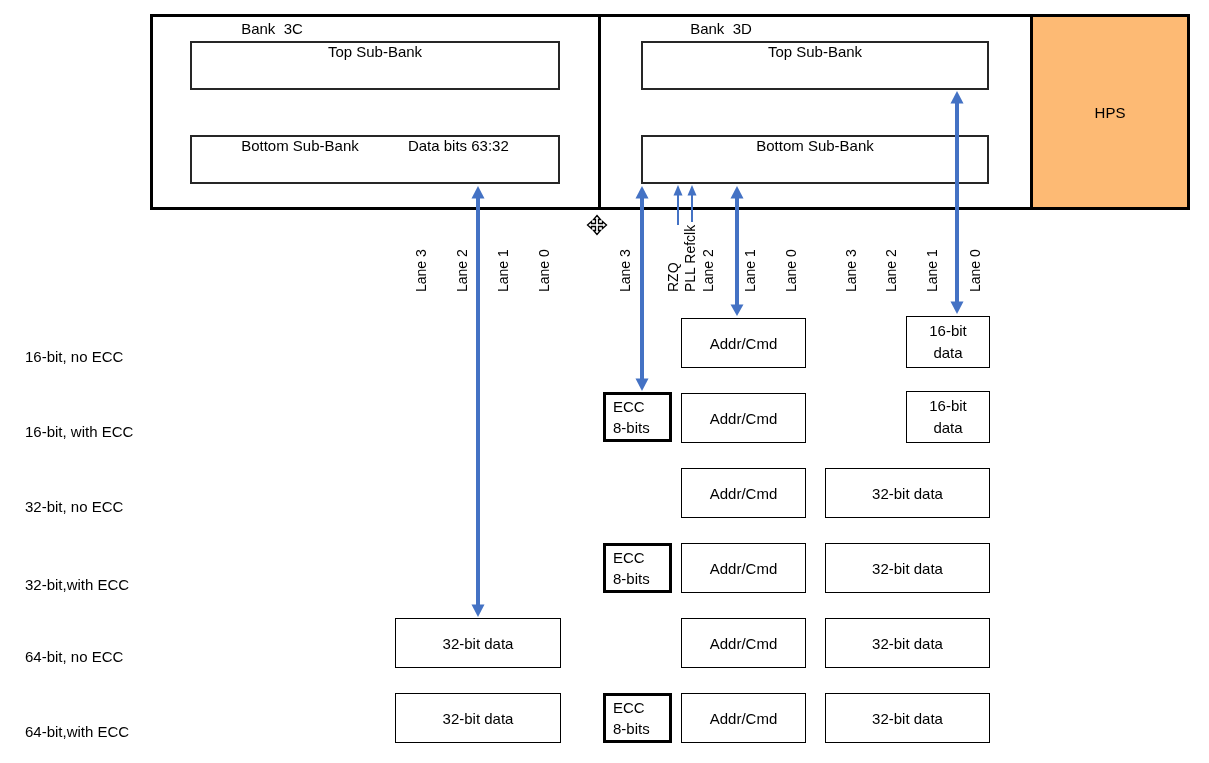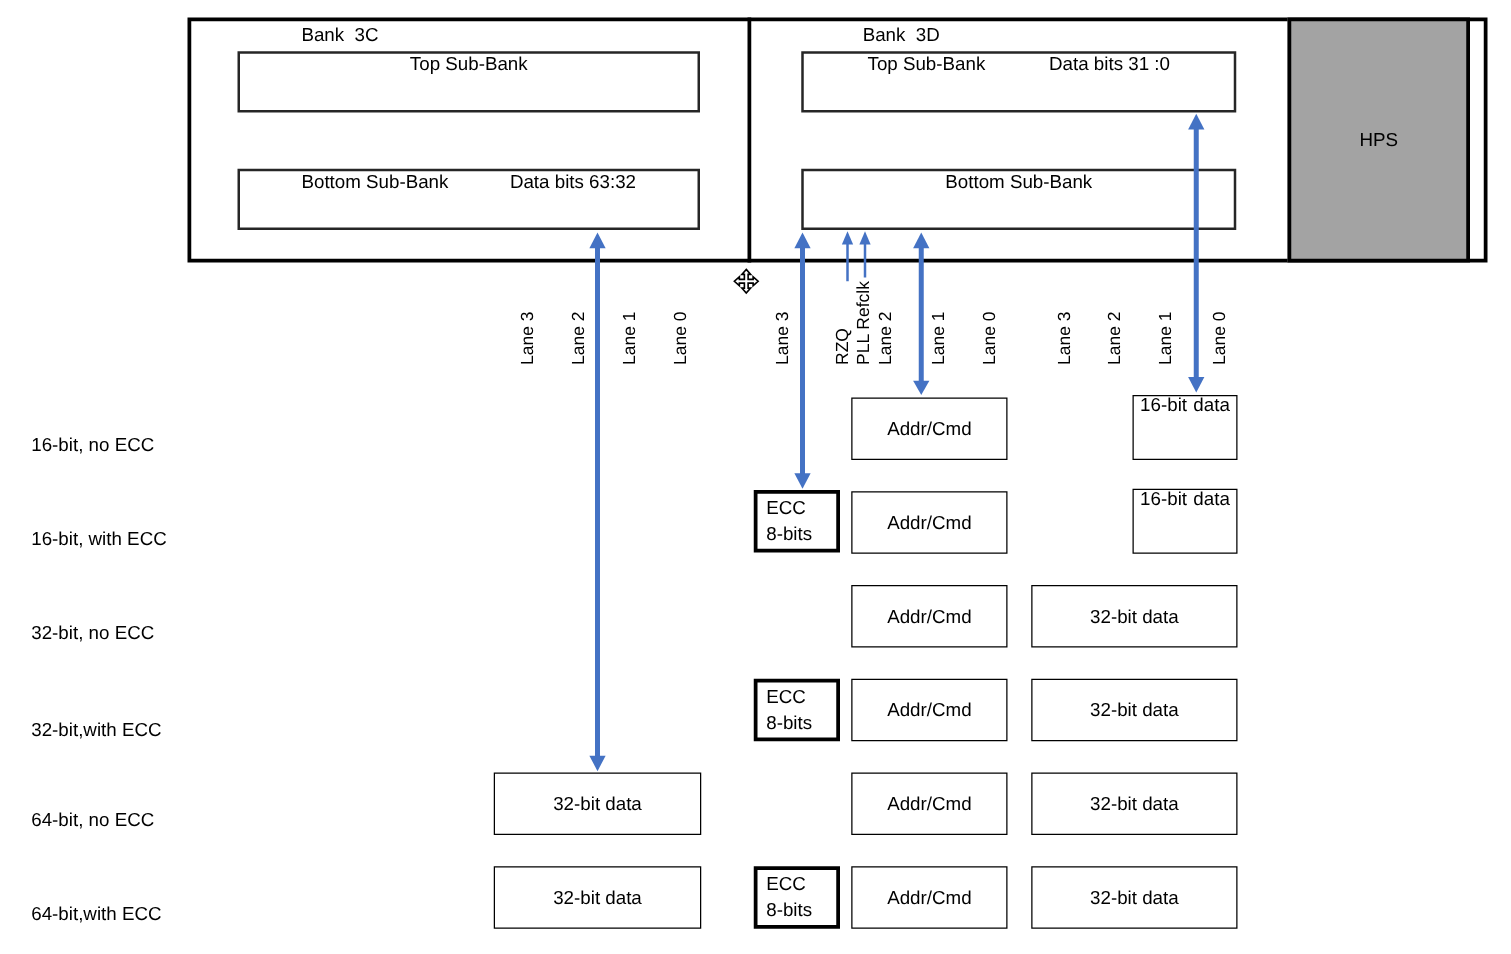--- a/index.html
+++ b/index.html
@@ -19,21 +19,21 @@
   .hps{
     border:3px solid #000;display:flex;align-items:center;justify-content:center;
     font-size:15px;
   }
   .rowlabel{font-size:15px;line-height:20px;}
   .cell{
     border:1px solid #000;background:#fff;display:flex;align-items:center;
     justify-content:center;text-align:center;font-size:15px;
   }
   .cell2{
-    border:1px solid #000;background:#fff;display:flex;flex-direction:row;
+    border:1px solid #000;background:#fff;display:flex;flex-direction:column;
     justify-content:space-evenly;text-align:center;font-size:15px;line-height:16px;
   }
   .ecc{
     border:3px solid #000;background:#fff;display:flex;flex-direction:column;
     justify-content:center;font-size:15px;line-height:21px;padding-left:7px;
     text-align:left;
   }
   .vlabel{
     position:absolute;width:70px;height:16px;line-height:16px;font-size:14px;
     transform:rotate(-90deg);text-align:left;white-space:pre;
@@ -53,27 +53,26 @@
     <span>Top Sub-Bank</span>
   </div>
   <div class="abs subbank" style="left:190px;top:135px;width:370px;height:49px;">
     <span>Bottom Sub-Bank</span>
     <span>Data bits 63:32</span>
   </div>
 
   <div class="abs bank-title" style="left:656px;top:20px;width:130px;">Bank  3D</div>
   <div class="abs subbank" style="left:641px;top:41px;width:348px;height:49px;">
     <span>Top Sub-Bank</span>
-    <span>Data bits 31 :0</span>
   </div>
   <div class="abs subbank" style="left:641px;top:135px;width:348px;height:49px;">
     <span>Bottom Sub-Bank</span>
   </div>
 
-  <div class="abs hps" style="left: 1030px; top: 14px; width: 146px; height: 196px; background: #a3a3a3;">
+  <div class="abs hps" style="left: 1030px; top: 14px; width: 160px; height: 196px; background: #fdba74;">
     <span>HPS</span>
   </div>
 
   <div class="vlabel" style="left:386px;top:249px;">Lane 3</div>
   <div class="vlabel" style="left:427px;top:249px;">Lane 2</div>
   <div class="vlabel" style="left:468px;top:249px;">Lane 1</div>
   <div class="vlabel" style="left:509px;top:249px;">Lane 0</div>
 
   <div class="vlabel" style="left:590px;top:249px;">Lane 3</div>
   <div class="vlabel" style="left:638px;top:249px;">RZQ</div>

